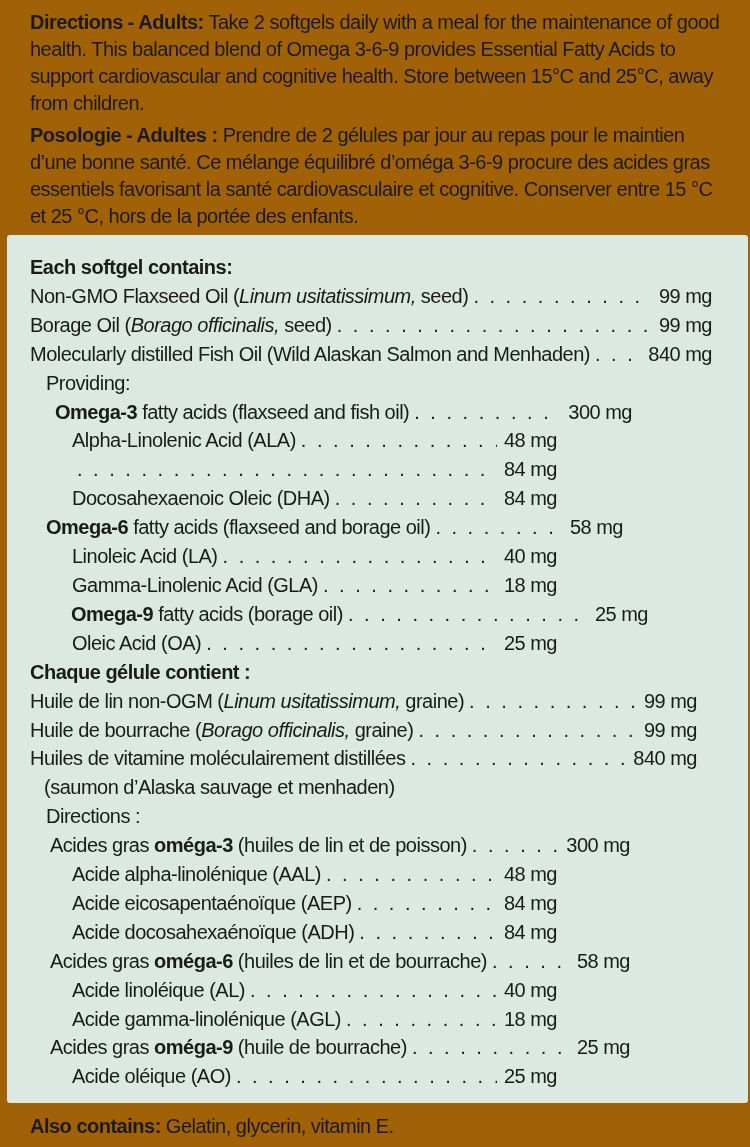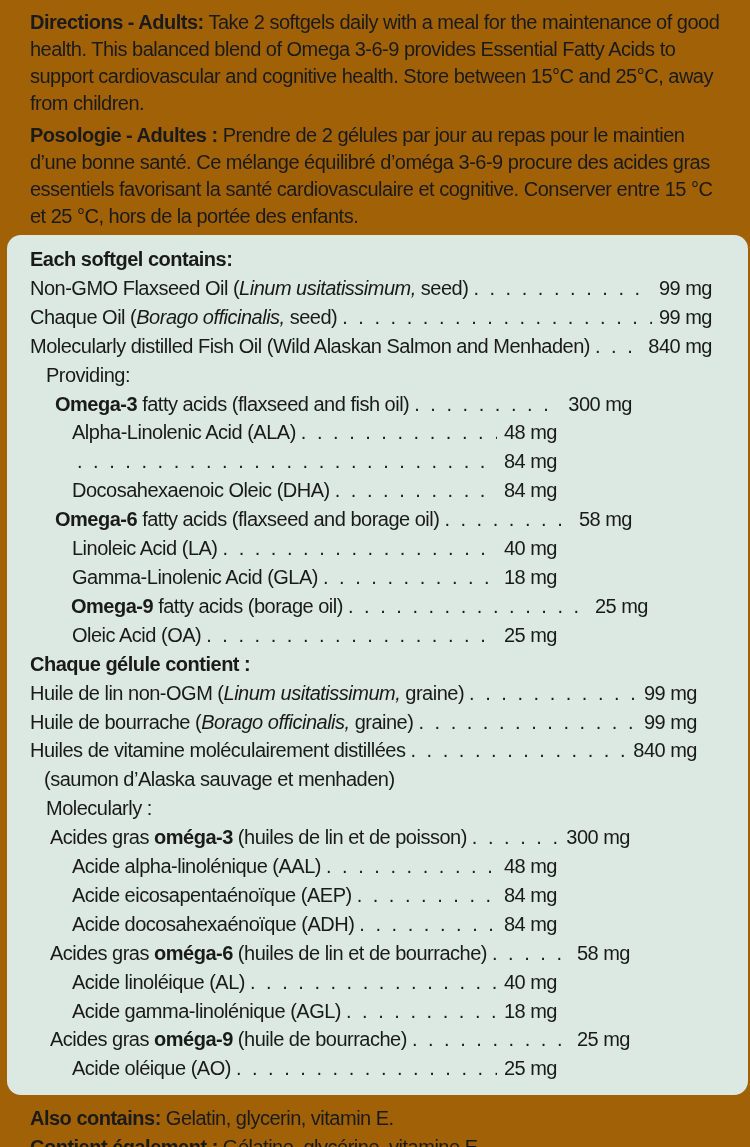--- a/index.html
+++ b/index.html
@@ -18,22 +18,22 @@
   .top { padding: 9px 26px 0 30px; }
   .para {
     margin: 0 0 5px 0;
     font-size: 20px;
     line-height: 27px;
   }
   .para b { font-weight: 700; }
   .panel {
     margin: 2px 2px 0 7px;
     background: #dbe9e2;
-    border-radius: 14px;
-    padding: 10px 14px 12px 23px;
+    border-radius: 3px;
+    padding: 18px 14px 12px 23px;
   }
   .row {
     display: flex;
     align-items: baseline;
     font-size: 20px;
     line-height: 28.9px;
     white-space: nowrap;
   }
   .row.hdr { font-weight: 700; }
   .lbl { white-space: nowrap; }
@@ -69,21 +69,21 @@
     <div class="row hdr">
         <span class="lbl">Each softgel contains:</span>
       </div>
 
     <div class="row" style="width:682px">
       <span class="lbl"><span>Non-GMO Flaxseed Oil (</span><b></b><span></span><i>Linum usitatissimum,</i><span> seed)</span></span>
       <span class="dots"></span>
       <span class="val">99 mg</span>
     </div>
     <div class="row" style="width:682px">
-      <span class="lbl"><span>Chaque Oil (</span><b></b><span></span><i>Borago officinalis,</i><span> seed)</span></span>
+      <span class="lbl"><span>Borage Oil (</span><b></b><span></span><i>Borago officinalis,</i><span> seed)</span></span>
       <span class="dots"></span>
       <span class="val">99 mg</span>
     </div>
     <div class="row" style="width:682px">
       <span class="lbl"><span>Molecularly distilled Fish Oil (Wild Alaskan Salmon and Menhaden)</span><b></b><span></span><i></i><span></span></span>
       <span class="dots"></span>
       <span class="val">840 mg</span>
     </div>
     <div class="row" style="margin-left:16px">
       <span class="lbl"><span>Providing:</span></span>
@@ -100,21 +100,21 @@
     </div>
     <div class="row" style="margin-left:42px;width:485px">
       <span class="dots"></span>
       <span class="val">84 mg</span>
     </div>
     <div class="row" style="margin-left:42px;width:485px">
       <span class="lbl"><span>Docosahexaenoic Oleic (DHA)</span><b></b><span></span><i></i><span></span></span>
       <span class="dots"></span>
       <span class="val">84 mg</span>
     </div>
-    <div class="row" style="margin-left:25px;width:577px">
+    <div class="row" style="margin-left:16px;width:577px">
       <span class="lbl"><span></span><b>Omega-6</b><span> fatty acids (flaxseed and borage oil)</span><i></i><span></span></span>
       <span class="dots"></span>
       <span class="val">58 mg</span>
     </div>
     <div class="row" style="margin-left:42px;width:485px">
       <span class="lbl"><span>Linoleic Acid (LA)</span><b></b><span></span><i></i><span></span></span>
       <span class="dots"></span>
       <span class="val">40 mg</span>
     </div>
     <div class="row" style="margin-left:42px;width:485px">
@@ -149,21 +149,21 @@
     </div>
     <div class="row" style="width:667px">
       <span class="lbl"><span>Huiles de vitamine moléculairement distillées</span><b></b><span></span><i></i><span></span></span>
       <span class="dots"></span>
       <span class="val">840 mg</span>
     </div>
     <div class="row" style="margin-left:14px">
       <span class="lbl"><span>(saumon d’Alaska sauvage et menhaden)</span></span>
     </div>
     <div class="row" style="margin-left:16px">
-      <span class="lbl"><span>Molecularly :</span></span>
+      <span class="lbl"><span>Directions :</span></span>
     </div>
     <div class="row" style="margin-left:20px;width:580px">
       <span class="lbl"><span>Acides gras </span><b>oméga-3</b><span> (huiles de lin et de poisson)</span><i></i><span></span></span>
       <span class="dots"></span>
       <span class="val">300 mg</span>
     </div>
     <div class="row" style="margin-left:42px;width:485px">
       <span class="lbl"><span>Acide alpha-linolénique (AAL)</span><b></b><span></span><i></i><span></span></span>
       <span class="dots"></span>
       <span class="val">48 mg</span>

